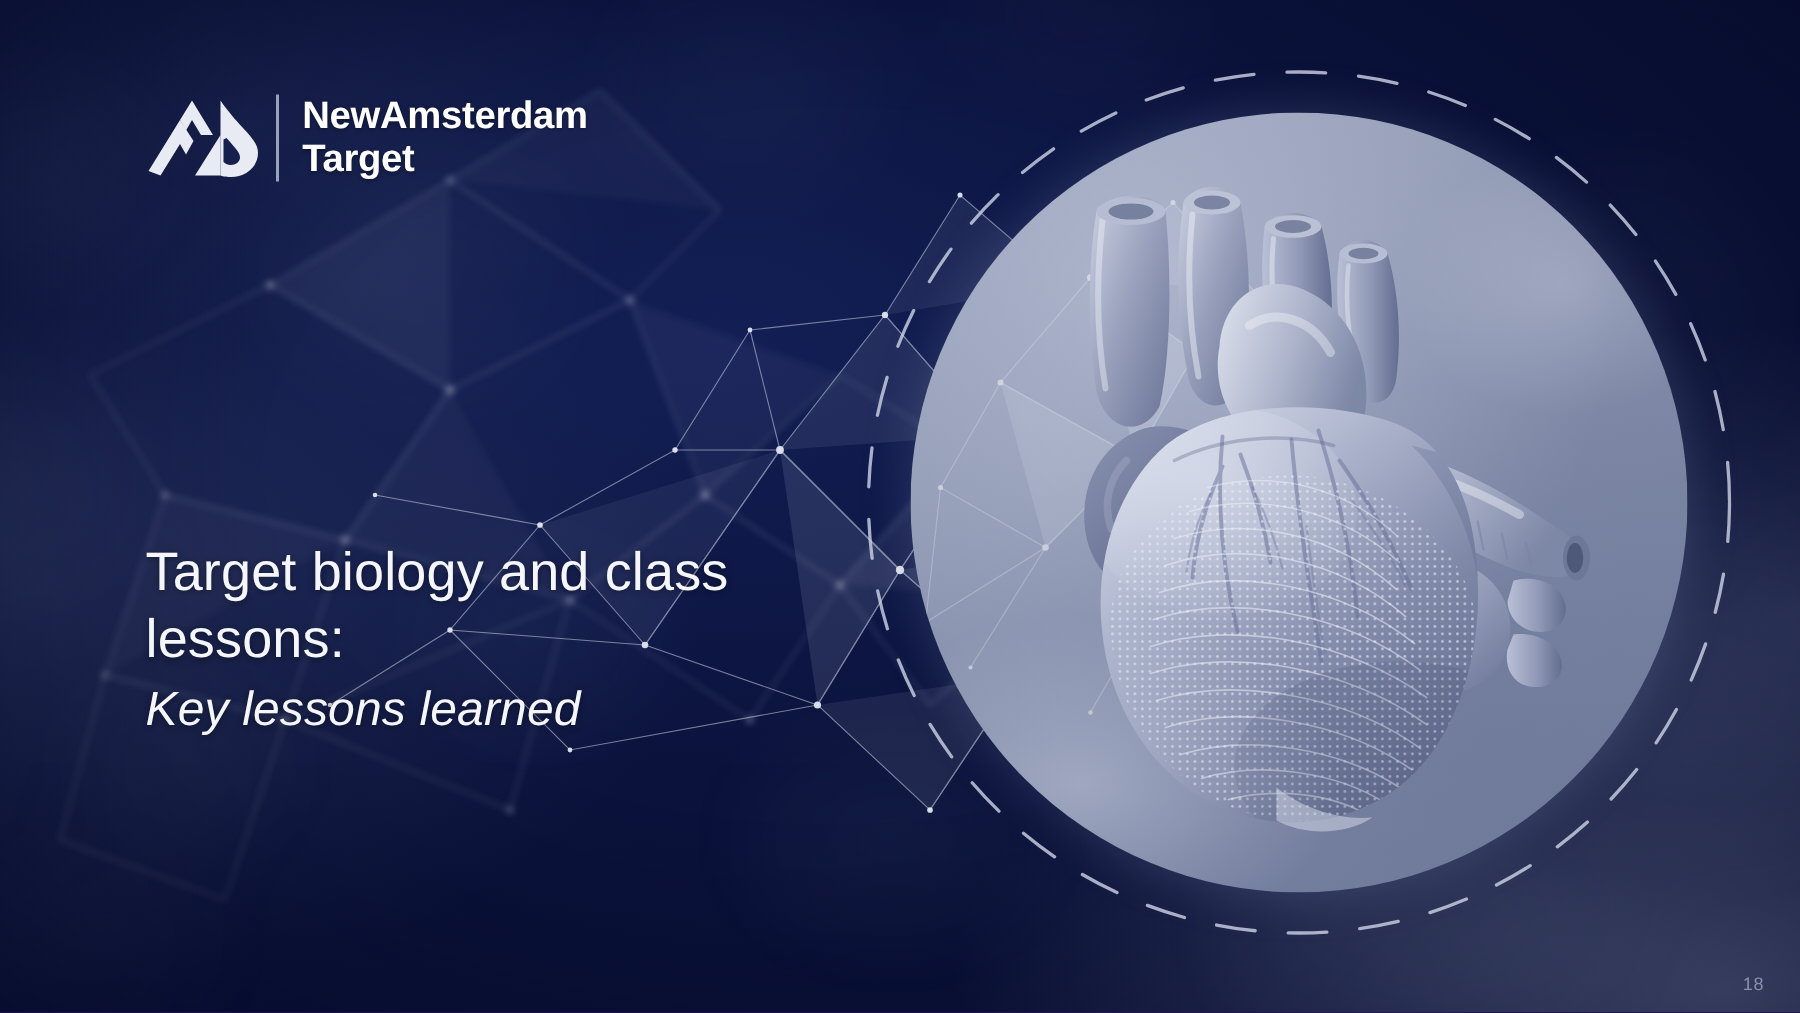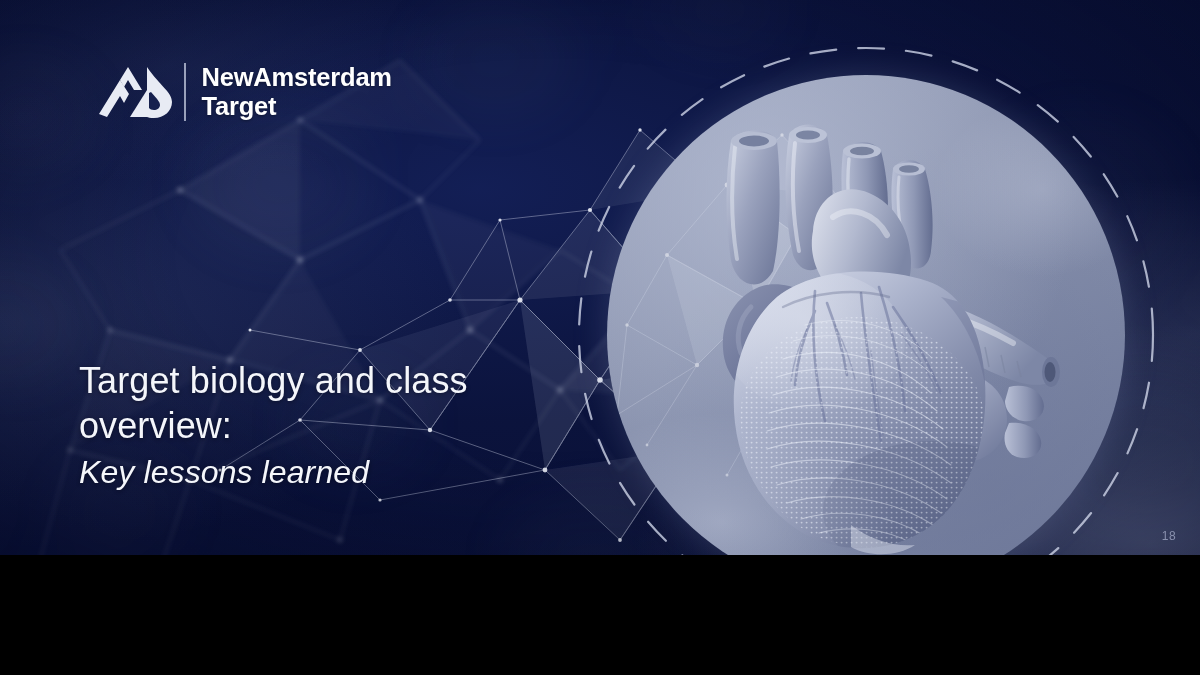--- a/index.html
+++ b/index.html
@@ -4,21 +4,21 @@
 <title>Target biology and class overview</title>
 <style>
   html, body {
     margin: 0;
     padding: 0;
     background: #000;
   }
   .slide {
     position: relative;
     width: 1200px;
-    height: 555px;
+    height: 675px;
     overflow: hidden;
     font-family: "Liberation Sans", sans-serif;
     background: #6d28d9;
   }
 
   
   .bg-base {
     position: absolute;
     inset: 0;
     background:
@@ -80,21 +80,21 @@
     font-weight: 700;
     line-height: 1.12;
     letter-spacing: -0.2px;
     white-space: nowrap;
     text-shadow: 0 1px 3px rgba(0,0,0,.35);
   }
 
   
   .title-block {
     position: absolute;
-    left: 79px;
+    left: 97px;
     top: 358px;
     width: 470px;
   }
   .title-line {
     color: #f4f6fb;
     font-size: 36px;
     font-weight: 400;
     line-height: 45px;
     letter-spacing: 0.1px;
     text-shadow: 0 1px 4px rgba(0,0,0,.40);
@@ -501,19 +501,19 @@
 
         <path d="M118 196 C146 182 188 176 224 186" stroke="#5f6889" stroke-width="2.4" fill="none" opacity="0.35" stroke-linecap="round"></path>
       </svg>
 
       <div class="disc-sheen"></div>
     </div>
   </div>
 
   <div class="title-block">
     <div class="title-line">Target biology and class</div>
-    <div class="title-line">overview:</div>
+    <div class="title-line">lessons:</div>
     <div class="title-sub">Key lessons learned</div>
   </div>
 
   <div class="page-number">18</div>
 
 </div>
 
 </body></html>

